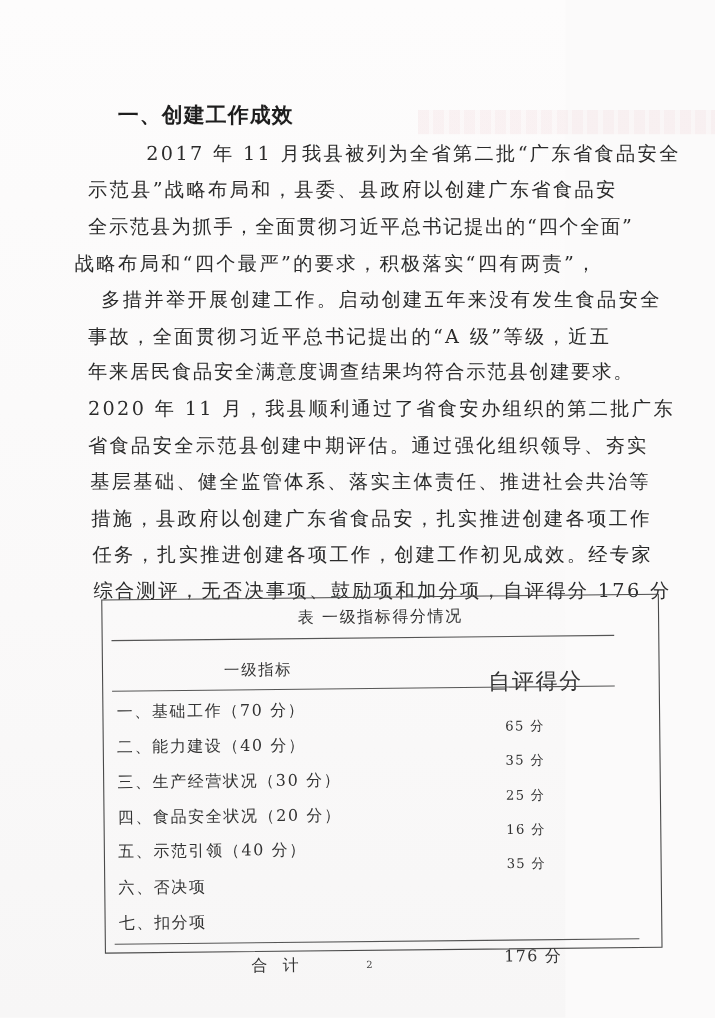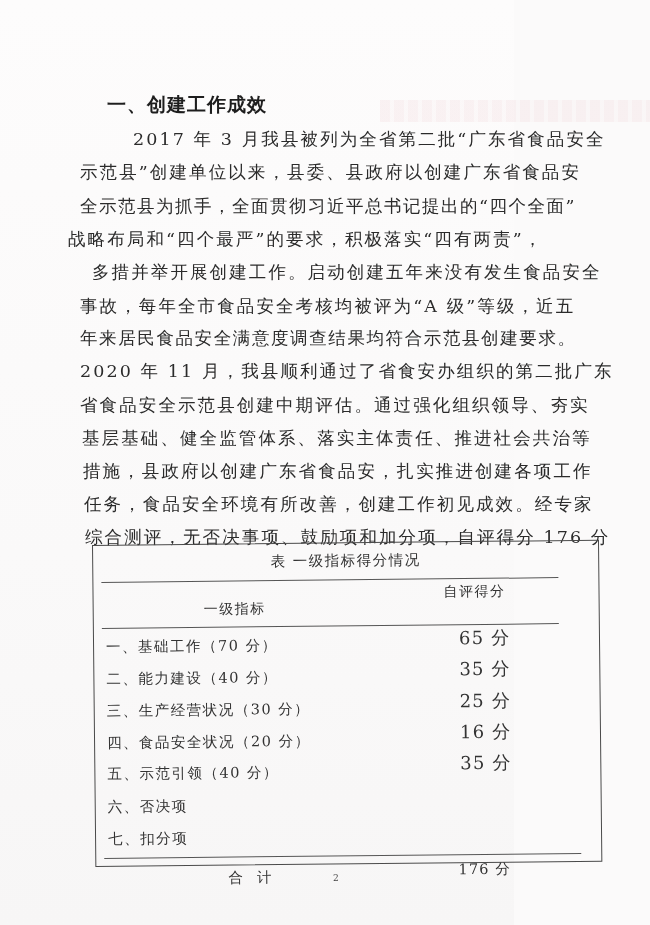--- a/index.html
+++ b/index.html
@@ -77,40 +77,41 @@
       position: absolute;
       left: 110px;
       top: 56px;
       font-size: 14px;
       letter-spacing: 1.5px;
       color: #333;
     }
     .t-head-right {
       position: absolute;
       left: 350px;
-      top: 41px;
-      font-size: 14px;
+      top: 64px;
+      font-size: 20px;
       letter-spacing: 1.5px;
       color: #333;
     }
     .t-row-label {
       position: absolute;
       left: 12px;
       font-size: 14.5px;
       letter-spacing: 1.5px;
       color: #333;
       white-space: nowrap;
     }
     .t-row-score {
       position: absolute;
       left: 365px;
-      font-size: 18px;
+      font-size: 12px;
       letter-spacing: 1.2px;
       color: #333;
       white-space: nowrap;
+      margin-top: 26px;
     }
     .t-total-label {
       position: absolute;
       left: 132px;
       top: 292px;
       font-size: 14.5px;
       letter-spacing: 14px;
       color: #333;
     }
     .t-total-score {
@@ -131,32 +132,32 @@
   </style>
 </head>
 <body>
 
 <div class="page">
   <div class="bleed"></div>
 
   <div class="heading">一、创建工作成效</div>
 
   <div>
-    <div class="line" style="left:133px; top:127px;">2017 年 3 月我县被列为全省第二批“广东省食品安全</div>
-    <div class="line" style="left:80px; top:160px;">示范县”创建单位以来，县委、县政府以创建广东省食品安</div>
+    <div class="line" style="left:133px; top:127px;">2017 年 11 月我县被列为全省第二批“广东省食品安全</div>
+    <div class="line" style="left:80px; top:160px;">示范县”战略布局和，县委、县政府以创建广东省食品安</div>
     <div class="line" style="left:80px; top:194px; letter-spacing:1.5px;">全示范县为抓手，全面贯彻习近平总书记提出的“四个全面”</div>
     <div class="line" style="left:68px; top:227px;">战略布局和“四个最严”的要求，积极落实“四有两责”，</div>
     <div class="line" style="left:80px; top:260px;margin-left:12px;">多措并举开展创建工作。启动创建五年来没有发生食品安全</div>
-    <div class="line" style="left:80px; top:294px;">事故，每年全市食品安全考核均被评为“A 级”等级，近五</div>
+    <div class="line" style="left:80px; top:294px;">事故，全面贯彻习近平总书记提出的“A 级”等级，近五</div>
     <div class="line" style="left:80px; top:326px; letter-spacing:1.6px;">年来居民食品安全满意度调查结果均符合示范县创建要求。</div>
     <div class="line" style="left:80px; top:359px;">2020 年 11 月，我县顺利通过了省食安办组织的第二批广东</div>
     <div class="line" style="left:80px; top:393px;">省食品安全示范县创建中期评估。通过强化组织领导、夯实</div>
     <div class="line" style="left:82px; top:426px;">基层基础、健全监管体系、落实主体责任、推进社会共治等</div>
     <div class="line" style="left:83px; top:459px;">措施，县政府以创建广东省食品安，扎实推进创建各项工作</div>
-    <div class="line" style="left:84px; top:492px;">任务，食品安全环境有所改善，创建工作初见成效。经专家</div>
+    <div class="line" style="left:84px; top:492px;">任务，扎实推进创建各项工作，创建工作初见成效。经专家</div>
     <div class="line" style="left:85px; top:525px;">综合测评，无否决事项、鼓励项和加分项，自评得分 176 分</div>
 
   </div>
 
   <div class="table-box">
     <div class="t-caption">表 一级指标得分情况</div>
     <div class="t-rule" style="top:36px;"></div>
     <div class="t-head-left">一级指标</div>
     <div class="t-head-right">自评得分</div>
     <div class="t-rule" style="top:82px;"></div>

